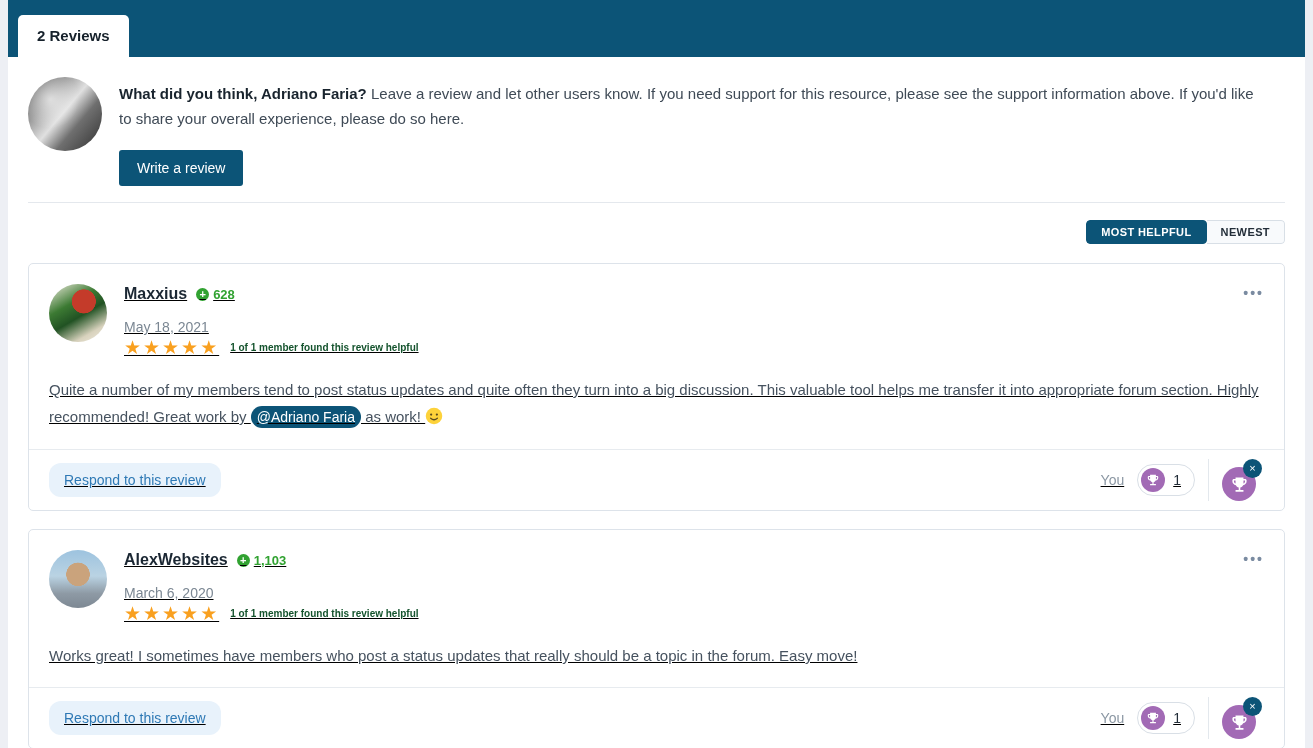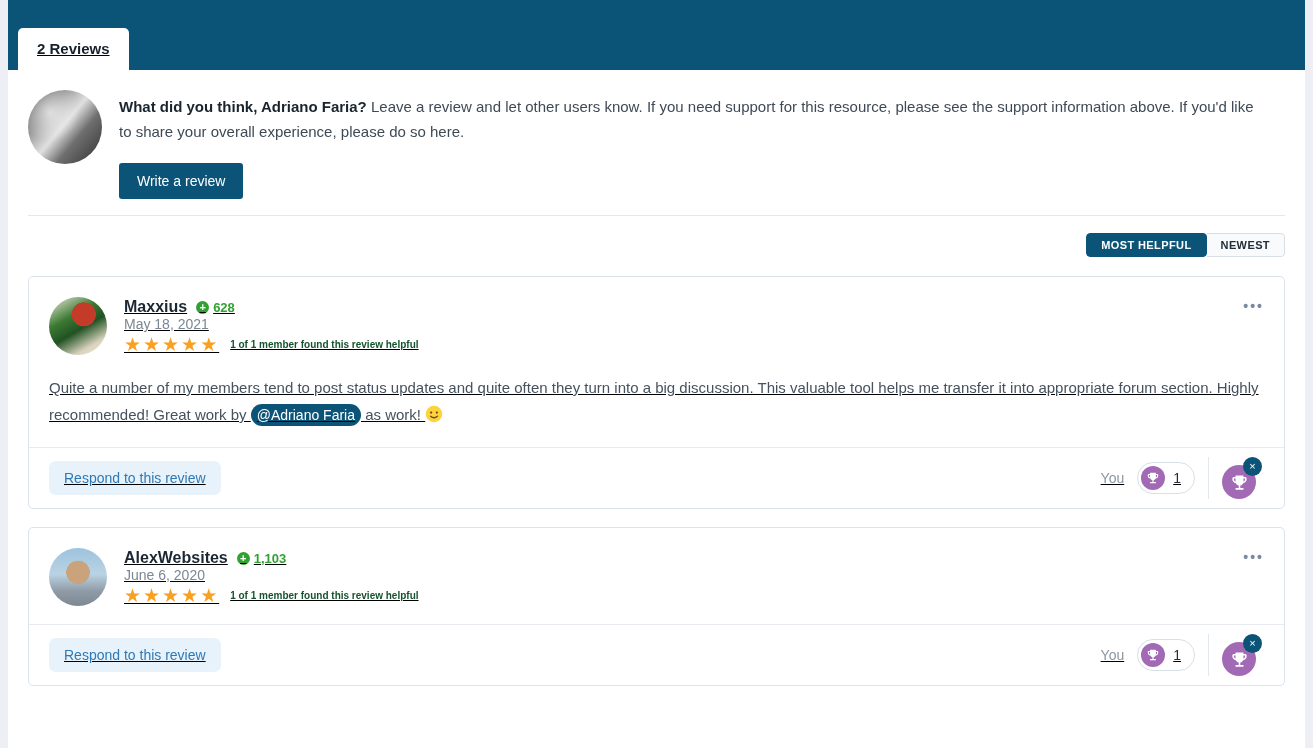--- a/index.html
+++ b/index.html
@@ -6,26 +6,25 @@
   html,body { width: 1313px; height: 748px; }
   body {
     background: #edeff4;
     font-family: "Liberation Sans", sans-serif;
     overflow: hidden;
   }
   .page { margin: 0 8px; }
 
   
   .tabbar {
-    height: 70px;
+    height: 57px;
     background: #0c5477;
     display: flex;
     align-items: flex-end;
     padding-left: 10px;
-    text-decoration: underline;
   }
   .tab {
     background: #fff;
     border-radius: 5px 5px 0 0;
     padding: 12px 19px 13px;
     font-size: 15px;
     font-weight: bold;
     color: #16212b;
     cursor: pointer;
   }
@@ -114,21 +113,21 @@
     width: 13px; height: 13px;
     border-radius: 50%;
     background: #31a231;
     color: #fff;
     font-size: 11px;
     line-height: 13px;
     text-align: center;
     font-weight: bold;
     display: inline-block;
   }
-  .review-date { color: #7b8793; font-size: 14px; margin-top: 0; }
+  .review-date { color: #7b8793; font-size: 14px; margin-top: 16px; }
   .stars-row { display: flex; align-items: center; gap: 11px; margin-top: 3px; }
   .stars { color: #f9a01f; font-size: 19px; letter-spacing: 2px; line-height: 1; }
   .helpful { font-size: 10px; font-weight: bold; color: #14532d; }
   .options-menu {
     position: absolute; top: 2px; right: 0;
     color: #7a8ba1; font-size: 14px; letter-spacing: 2px; font-weight: bold;
     cursor: pointer; line-height: 1;
   }
   .review-body {
     margin-top: 19px;
@@ -152,21 +151,21 @@
     border-top: 1px solid #e7ebef;
     display: flex;
     align-items: center;
     justify-content: space-between;
     padding: 9px 20px 9px 20px;
   }
   .respond-btn {
     background: #e8f2fb;
     color: #2e79b5;
     border: none;
-    border-radius: 7px;
+    border-radius: 12px;
     padding: 9px 15px;
     font-size: 14px;
     font-family: "Liberation Sans", sans-serif;
     cursor: pointer;
   }
   .footer-right { display: flex; align-items: center; gap: 13px; }
   .you-label { color: #8b97a3; font-size: 14px; }
   .count-pill {
     display: inline-flex;
     align-items: center;
@@ -294,28 +293,29 @@
         <div class="review-header">
           <div class="avatar reviewer-avatar avatar-borat"></div>
           <div class="review-meta">
             <div class="name-row">
               <span class="username">AlexWebsites</span>
               <span class="rep">
                   <span class="rep-icon">+</span>
                   <span>1,103</span>
                 </span>
             </div>
-            <div class="review-date">June 6, 2020</div>
+            <div class="review-date">March 6, 2020</div>
             <div class="stars-row">
               <span class="stars">★★★★★</span>
               <span class="helpful">1 of 1 member found this review helpful</span>
             </div>
           </div>
           <span class="options-menu">•••</span>
         </div>
+        <p class="review-body"><span>Works great! I sometimes have members who post a status updates that really should be a topic in the forum. Easy move!</span></p>
       </div>
       <div class="review-footer">
         <button class="respond-btn">Respond to this review</button>
         <div class="footer-right">
           <span class="you-label">You</span>
           <span class="count-pill">
             <span class="trophy-circle trophy-sm">
                 <svg viewBox="0 0 24 24" fill="#fff">
                   <path d="M19 5h-2V3H7v2H5c-1.1 0-2 .9-2 2v1c0 2.55 1.92 4.63 4.39 4.94.63 1.5 1.98 2.63 3.61 2.96V19H7v2h10v-2h-4v-3.1c1.63-.33 2.98-1.46 3.61-2.96C19.08 12.63 21 10.55 21 8V7c0-1.1-.9-2-2-2zM5 8V7h2v3.82C5.84 10.4 5 9.3 5 8zm14 0c0 1.3-.84 2.4-2 2.82V7h2v1z"></path>
                 </svg>

